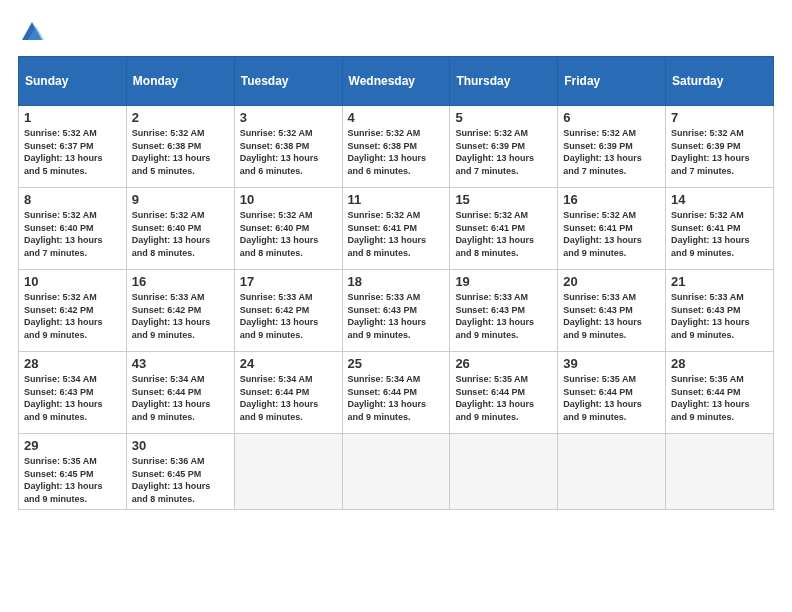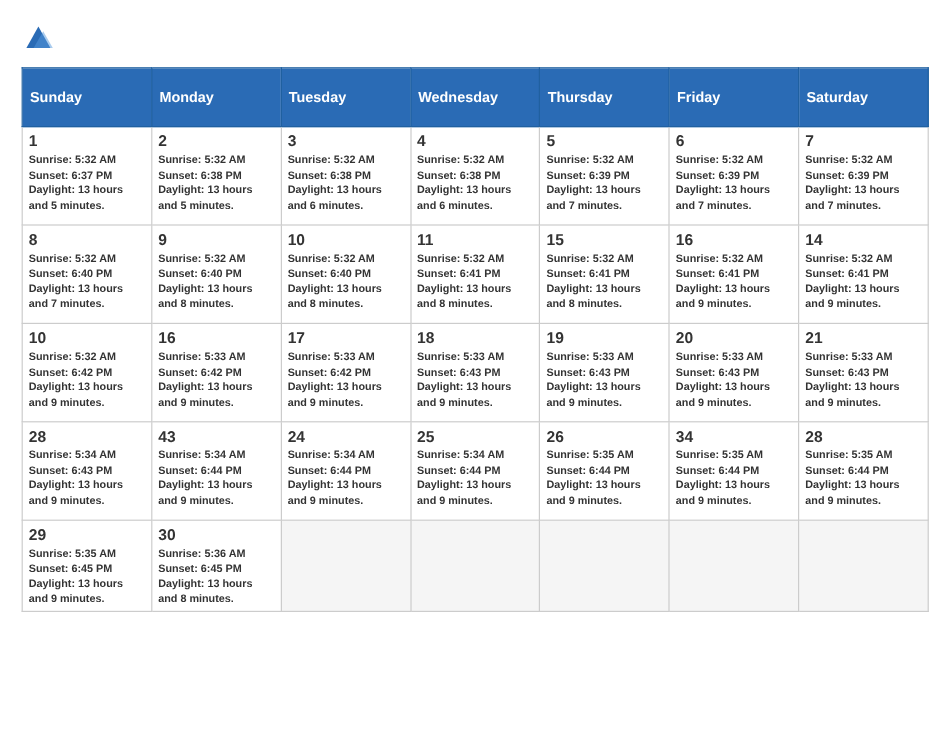--- a/index.html
+++ b/index.html
@@ -339,21 +339,21 @@
         </td>
           <td>
           <span class="day-number">26</span>
           <div class="day-info">
             Sunrise: 5:35 AM<br>
             Sunset: 6:44 PM<br>
             Daylight: 13 hours and 9 minutes.
           </div>
         </td>
           <td>
-          <span class="day-number">34</span>
+          <span class="day-number">39</span>
           <div class="day-info">
             Sunrise: 5:35 AM<br>
             Sunset: 6:44 PM<br>
             Daylight: 13 hours and 9 minutes.
           </div>
         </td>
           <td>
           <span class="day-number">28</span>
           <div class="day-info">
             Sunrise: 5:35 AM<br>

